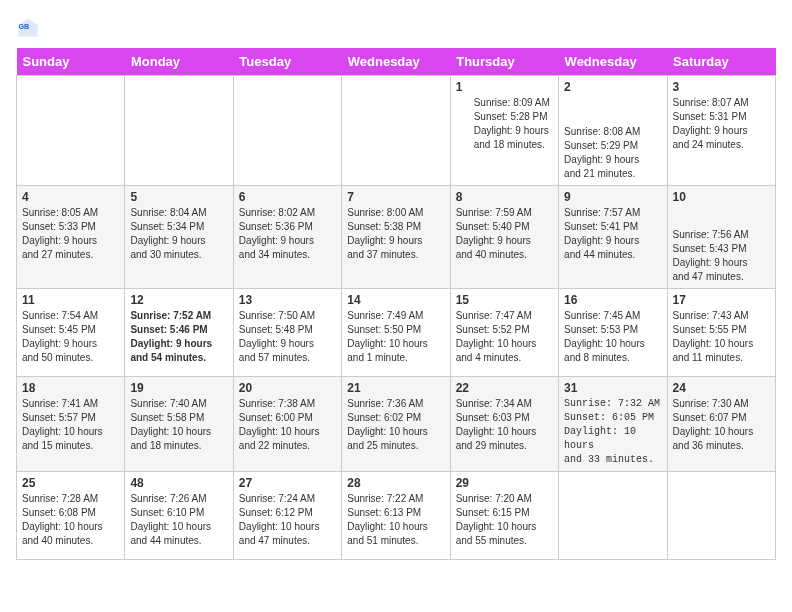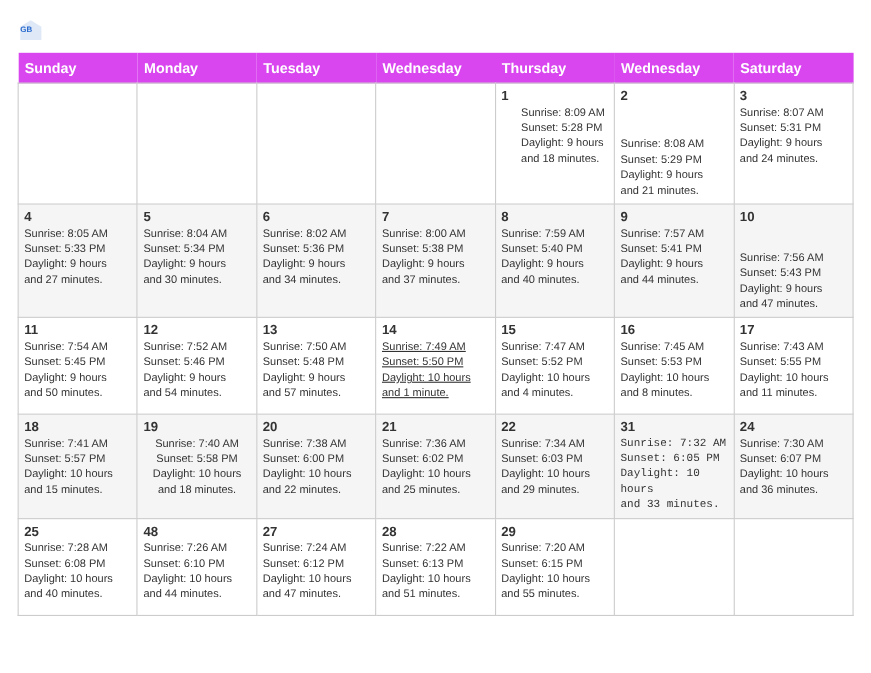--- a/index.html
+++ b/index.html
@@ -203,35 +203,35 @@
       <tr>
         <td>
           <span class="day-number">11</span>
           <div class="day-info" style="white-space: pre-line;">Sunrise: 7:54 AM
 Sunset: 5:45 PM
 Daylight: 9 hours
 and 50 minutes.</div>
         </td>
         <td>
           <span class="day-number">12</span>
-          <div class="day-info" style="white-space: pre-line;">Sunrise: 7:52 AM
+          <div class="day-info" style="white-space: pre-line; font-weight: bold;">Sunrise: 7:52 AM
 Sunset: 5:46 PM
 Daylight: 9 hours
 and 54 minutes.</div>
         </td>
         <td>
           <span class="day-number">13</span>
           <div class="day-info" style="white-space: pre-line;">Sunrise: 7:50 AM
 Sunset: 5:48 PM
 Daylight: 9 hours
 and 57 minutes.</div>
         </td>
         <td>
           <span class="day-number">14</span>
-          <div class="day-info" style="white-space: pre-line; text-decoration: underline;">Sunrise: 7:49 AM
+          <div class="day-info" style="white-space: pre-line;">Sunrise: 7:49 AM
 Sunset: 5:50 PM
 Daylight: 10 hours
 and 1 minute.</div>
         </td>
         <td>
           <span class="day-number">15</span>
           <div class="day-info" style="white-space: pre-line;">Sunrise: 7:47 AM
 Sunset: 5:52 PM
 Daylight: 10 hours
 and 4 minutes.</div>
@@ -254,21 +254,21 @@
       <tr>
         <td>
           <span class="day-number">18</span>
           <div class="day-info" style="white-space: pre-line;">Sunrise: 7:41 AM
 Sunset: 5:57 PM
 Daylight: 10 hours
 and 15 minutes.</div>
         </td>
         <td>
           <span class="day-number">19</span>
-          <div class="day-info" style="white-space: pre-line; text-align: center;">Sunrise: 7:40 AM
+          <div class="day-info" style="white-space: pre-line;">Sunrise: 7:40 AM
 Sunset: 5:58 PM
 Daylight: 10 hours
 and 18 minutes.</div>
         </td>
         <td>
           <span class="day-number">20</span>
           <div class="day-info" style="white-space: pre-line;">Sunrise: 7:38 AM
 Sunset: 6:00 PM
 Daylight: 10 hours
 and 22 minutes.</div>

